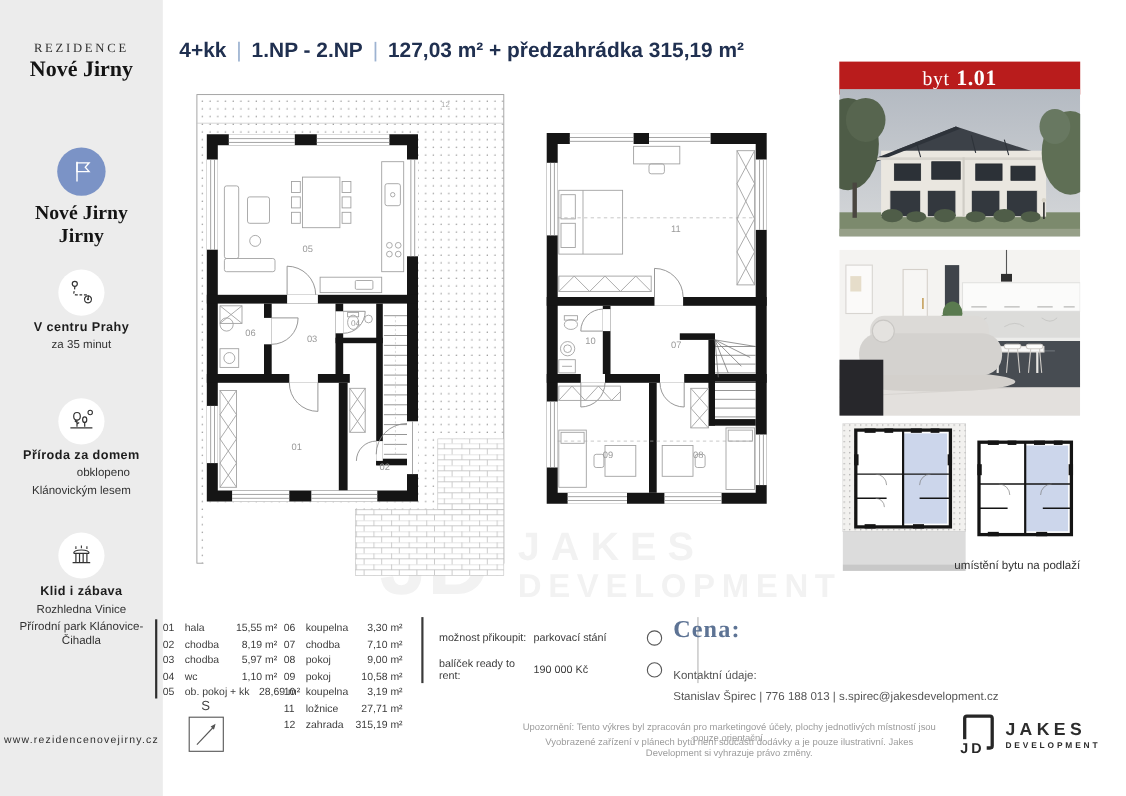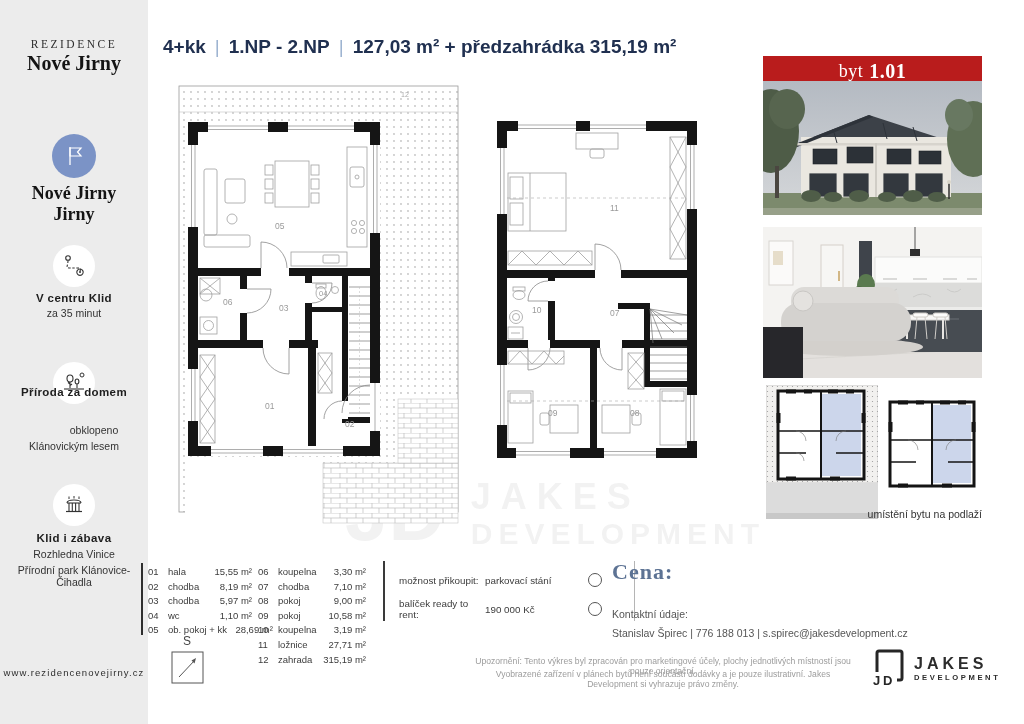--- a/index.html
+++ b/index.html
@@ -88,32 +88,32 @@
     </div>
 
     <div class="circle white" style="top:245px;">
       <svg width="26" height="26" viewBox="0 0 26 26">
         <circle cx="7" cy="5" r="2.3" fill="none" stroke="#333" stroke-width="1.1"></circle>
         <path d="M7 7.5 C7 13 4 15 9 15 H16 C21 15 19 17 19 19" fill="none" stroke="#333" stroke-width="1.1" stroke-dasharray="2.4,1.6"></path>
         <path d="M19 16 a3.2 3.2 0 1 1 -0.01 0 Z" fill="none" stroke="#333" stroke-width="1.1"></path>
         <circle cx="19" cy="19" r="1" fill="#333"></circle>
       </svg>
     </div>
-    <div class="f-title" style="top:292px;">V centru Klid</div>
+    <div class="f-title" style="top:292px;">V centru Prahy</div>
     <div class="f-line" style="top:307px;">za 35 minut</div>
 
     <div class="circle white" style="top:362px;">
       <svg width="26" height="26" viewBox="0 0 26 26">
         <circle cx="21" cy="5" r="2" fill="none" stroke="#333" stroke-width="1"></circle>
         <path d="M9 18 V12 M9 12 C5 12 5 5 9 5 C13 5 13 12 9 12 M9 14 L7 12.5 M9 15.5 L11 14" fill="none" stroke="#333" stroke-width="1.1"></path>
         <path d="M16 18 V14 M16 14 C13.5 14 13.5 9 16 9 C18.5 9 18.5 14 16 14" fill="none" stroke="#333" stroke-width="1.1"></path>
         <line x1="3" y1="19" x2="23" y2="19" stroke="#333" stroke-width="1.1"></line>
       </svg>
     </div>
-    <div class="f-title" style="top:386px;">Příroda za domem</div>
+    <div class="f-title" style="top:408px;">Příroda za domem</div>
     <div class="f-line" style="top:424px;margin-left:20px;">obklopeno</div>
     <div class="f-line" style="top:440px;">Klánovickým lesem</div>
 
     <div class="circle white" style="top:484px;">
       <svg width="26" height="26" viewBox="0 0 26 26">
         <path d="M6 11 C6 7 20 7 20 11" fill="none" stroke="#333" stroke-width="1.1"></path>
         <line x1="8" y1="7" x2="8" y2="4.5" stroke="#333" stroke-width="1"></line>
         <line x1="13" y1="6.5" x2="13" y2="4" stroke="#333" stroke-width="1"></line>
         <line x1="18" y1="7" x2="18" y2="4.5" stroke="#333" stroke-width="1"></line>
         <line x1="6" y1="11" x2="20" y2="11" stroke="#333" stroke-width="1.1"></line>

